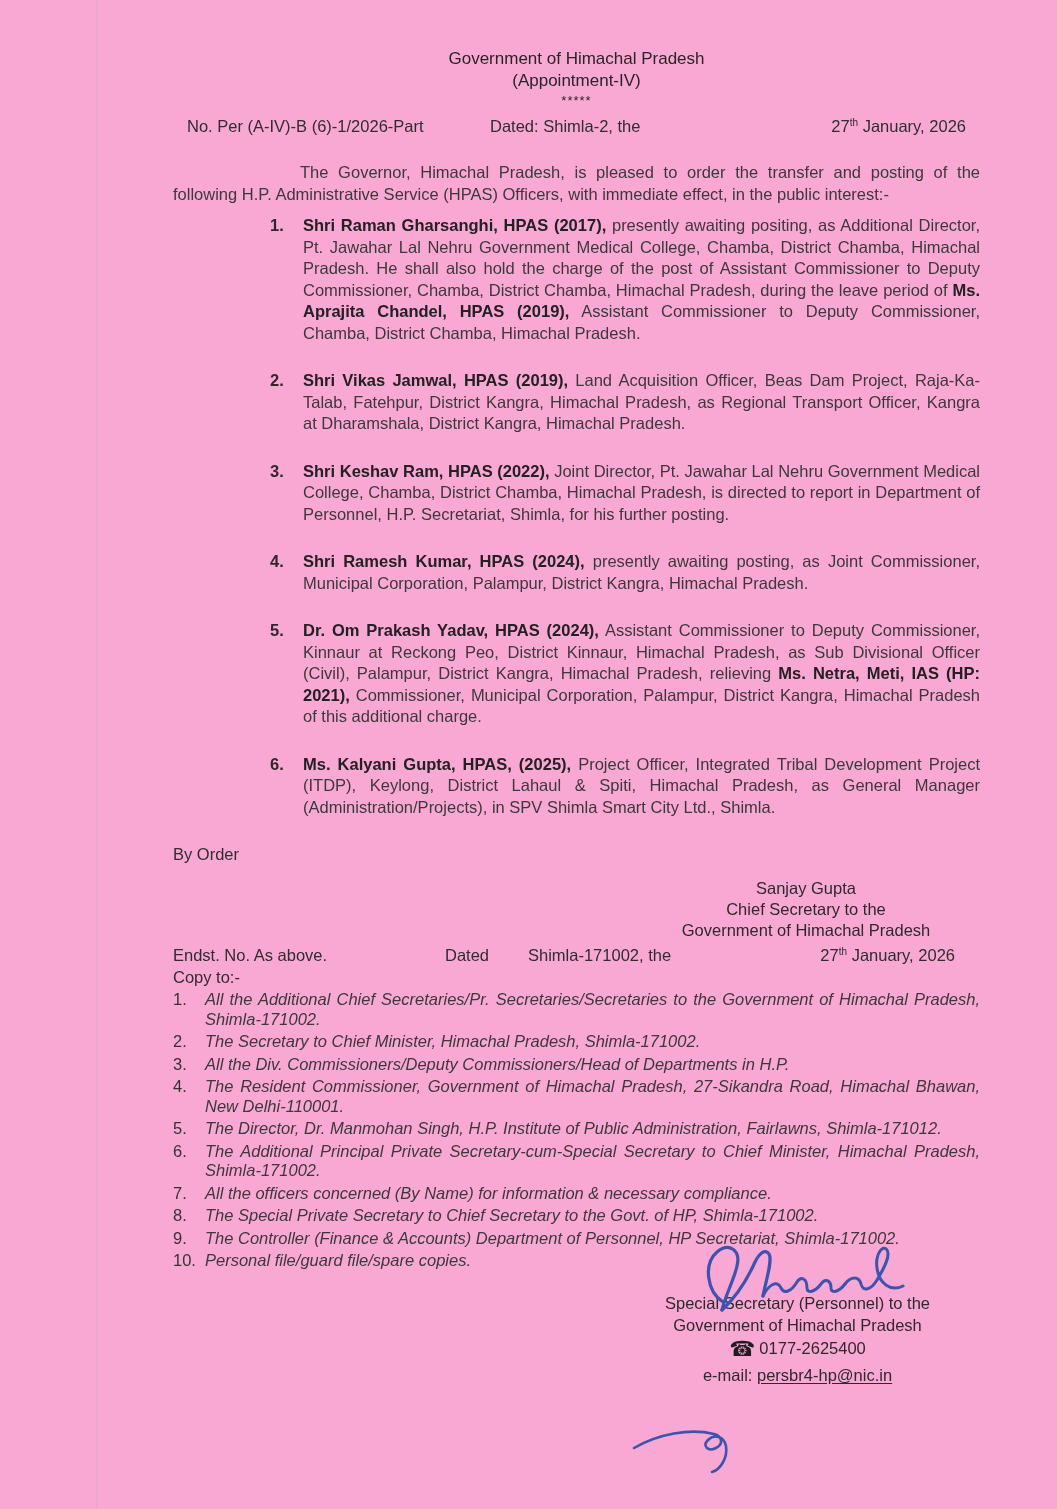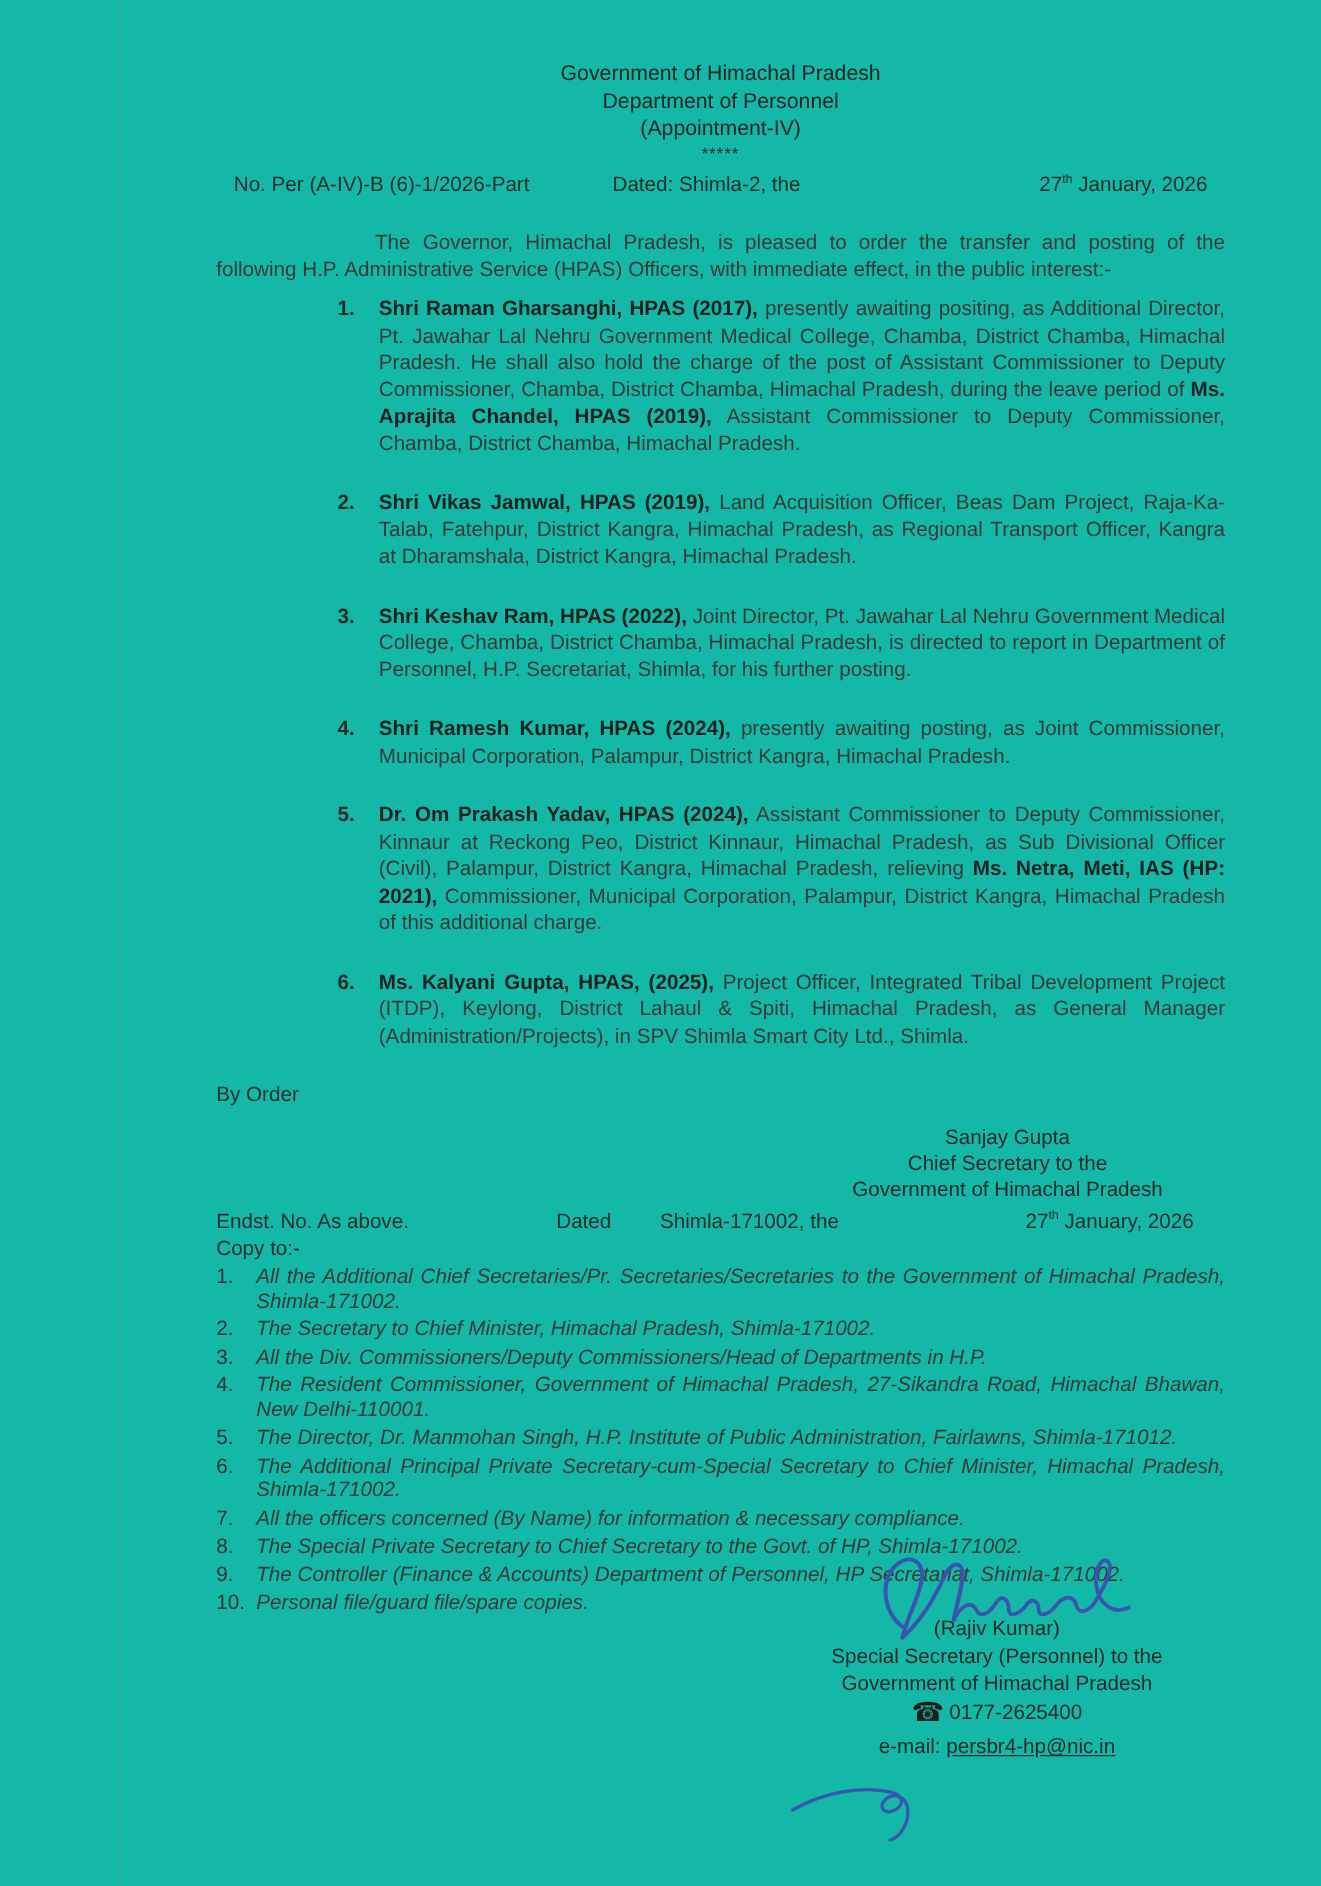--- a/index.html
+++ b/index.html
@@ -1,20 +1,20 @@
 <!DOCTYPE html>
 <html><head>
 <meta charset="utf-8">
 <style>
   html,body{margin:0;padding:0;background:#f2f2f0;}
   .page{
     position:relative;
     width:1057px;height:1509px;
     margin:0 auto;
-    background:#14b8a6;
+    background:#f9a8d4;
     color:#2e2e2e;
     font-family:"Liberation Sans",sans-serif;
     font-size:16.5px;
     line-height:21.5px;
     overflow:hidden;
     box-sizing:border-box;
   }
   .scan-line{position:absolute;left:96px;top:0;width:2px;height:100%;background:rgba(150,150,150,0.12);}
   .content{position:absolute;left:173px;top:48px;width:807px;}
   .center{text-align:center;}
@@ -56,21 +56,20 @@
 </head>
 <body>
 
 <div class="page">
   <div class="scan-line"></div>
 
   <div class="content">
 
     <div class="center hdr">
       <div>Government of Himachal Pradesh</div>
-      <div>Department of Personnel</div>
       <div>(Appointment-IV)</div>
       <div class="stars">*****</div>
     </div>
 
     <div class="ref-row">
       <span class="ref-no">No. Per (A-IV)-B (6)-1/2026-Part</span>
       <span class="ref-dated">Dated: Shimla-2, the</span>
       <span class="ref-date"><span>27</span><sup>th</sup><span> January, 2026</span></span>
     </div>
 
@@ -164,21 +163,20 @@
       </div>
   </div>
 
   <div class="sig-bottom">
     <svg class="sig-scrawl" viewBox="0 0 230 90" fill="none">
       <path d="M28 62 C12 52 8 24 22 12 C34 2 46 10 42 26 C39 40 30 56 27 70" stroke="#3a55b0" stroke-width="3.2" stroke-linecap="round"></path>
       <path d="M27 70 C40 58 52 40 60 22 C64 14 70 8 74 14 C78 20 70 44 68 56" stroke="#3a55b0" stroke-width="3.2" stroke-linecap="round"></path>
       <path d="M68 56 C74 44 82 40 86 48 C89 54 96 52 102 42 C106 36 112 38 112 48 C112 54 120 52 126 44 C130 38 136 40 136 48 C136 54 144 52 150 44" stroke="#3a55b0" stroke-width="3" stroke-linecap="round"></path>
       <path d="M150 44 C156 36 164 36 166 44 C168 52 176 50 182 40 C188 30 196 16 192 10 C188 4 180 14 182 28 C184 44 196 52 208 46" stroke="#3a55b0" stroke-width="3" stroke-linecap="round"></path>
     </svg>
-    <div>(Rajiv Kumar)</div>
     <div>Special Secretary (Personnel) to the</div>
     <div>Government of Himachal Pradesh</div>
     <div class="phone-row">
       <span class="phone-icon">☎</span><span>0177-2625400</span>
     </div>
     <div class="email-row">
       <span>e-mail: </span><span class="email-link">persbr4-hp@nic.in</span>
     </div>
     <svg class="flourish" viewBox="0 0 120 55" fill="none">
       <path d="M6 28 C30 14 62 8 86 14 C94 16 96 24 88 28 C80 32 74 26 80 20 C86 14 96 16 98 26 C100 38 92 50 84 52" stroke="#3a55b0" stroke-width="2.6" stroke-linecap="round"></path>

